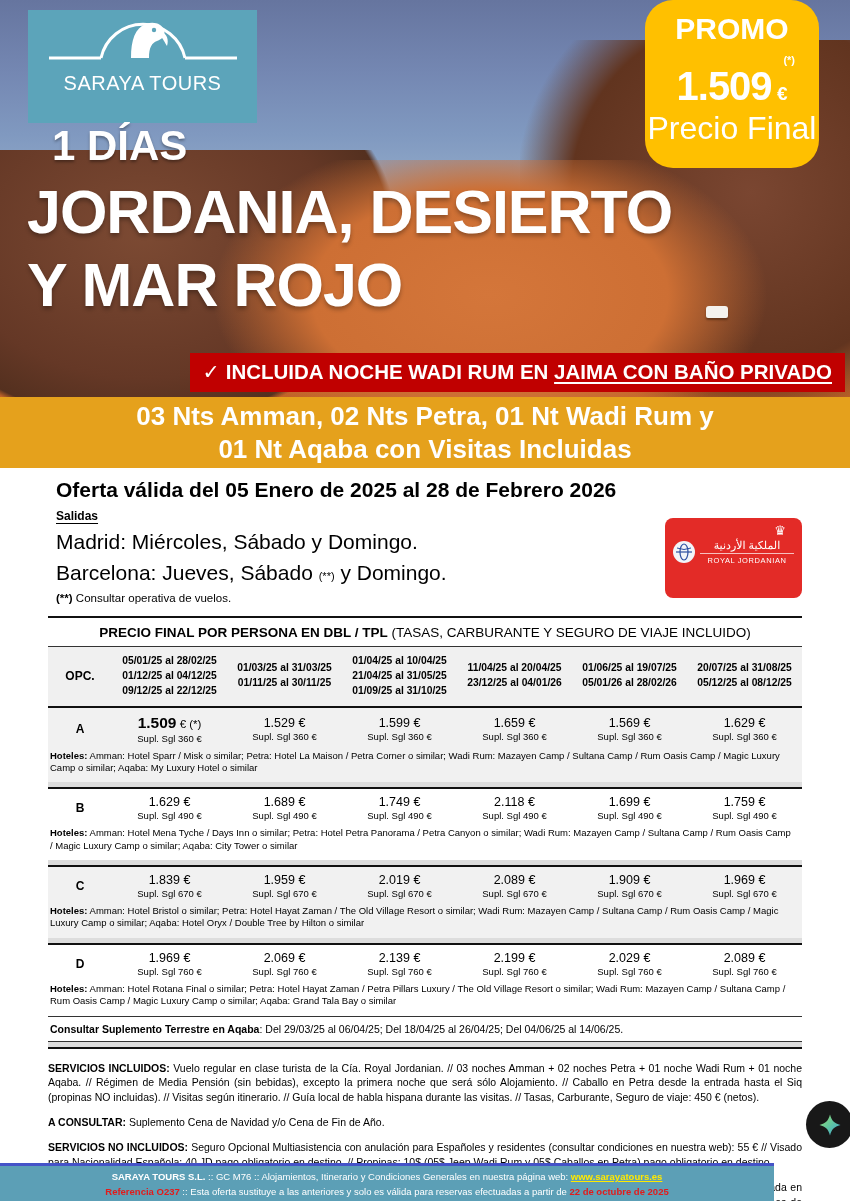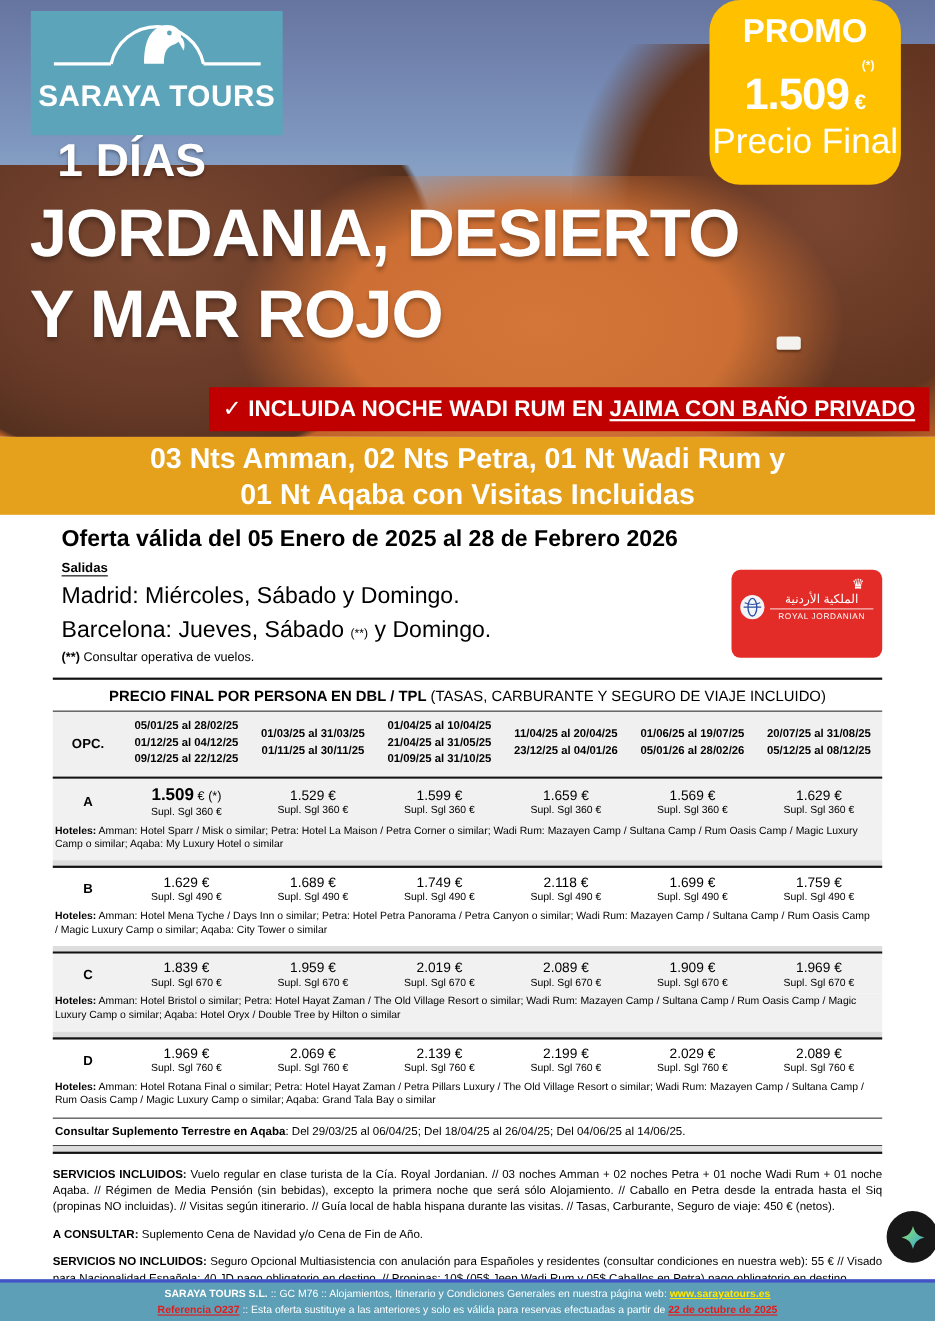--- a/index.html
+++ b/index.html
@@ -15,21 +15,21 @@
   .hero .rock-right { position:absolute; right:-90px; top:40px; width:420px; height:380px;
     background:radial-gradient(ellipse at 55% 40%, #7a4631 0%, #61341f 55%, rgba(97,52,31,0) 72%); }
   .hero .dune { position:absolute; left:210px; top:160px; width:560px; height:300px;
     background:radial-gradient(ellipse at 50% 45%, #d4763a 0%, #cd6f34 45%, rgba(205,111,52,0) 70%); }
   .hero .van { position:absolute; left:706px; top:306px; width:22px; height:12px; background:#f4f2ee;
     border-radius:3px 3px 2px 2px; box-shadow:0 2px 2px rgba(60,30,10,.55); }
 
   .logo-box { position:absolute; left:28px; top:10px; width:229px; height:113px;
     background:#5ca4ba; color:#fff; text-align:center; padding-top:6px; }
   .logo-box svg { display:block; margin:0 auto; }
-  .logo-name { font-size:27px; font-weight:700; letter-spacing:.5px; margin-top:2px; }
+  .logo-name { font-size:20px; font-weight:400; letter-spacing:.5px; margin-top:2px; }
 
   .promo-box { position:absolute; left:645px; top:0; width:174px; height:168px;
     background:#ffc000; border-radius:28px; color:#fff; text-align:center; padding-top:12px; }
   .promo-label { font-size:30px; font-weight:700; }
   .promo-ast { font-size:11px; font-weight:700; text-align:right; padding-right:24px; margin-top:8px; }
   .promo-price { font-size:40px; font-weight:700; line-height:1; letter-spacing:-1px; }
   .promo-cur { font-size:19px; font-weight:700; letter-spacing:0; }
   .promo-final { font-size:32px; font-weight:400; margin-top:4px; }
 
   .days { position:absolute; left:52px; top:122px; font-size:42px; font-weight:700; color:#fff;
@@ -91,26 +91,26 @@
   
   .legal { margin:12px 48px 0 48px; color:#000; }
   .legal p { font-size:10.5px; line-height:1.42; text-align:justify; margin-bottom:10px; }
   .legal b { font-size:10.5px; }
 
   
   .widget { position:absolute; left:806px; top:1101px; width:47px; height:47px; border-radius:50%;
     background:#181818; display:flex; align-items:center; justify-content:center; }
 
   
-  .footer { position:absolute; left:0; bottom:0; width:850px; height:38px; background:#5c9fb6;
+  .footer { position:absolute; left:0; bottom:0; width:774px; height:38px; background:#5c9fb6;
     border-top:3px solid #4553c8; text-align:center; color:#fff; padding-top:4px; }
   .footer .f-line { font-size:9.5px; line-height:1.55; }
   .footer b { font-size:9.5px; }
   .f-link { color:#ffe900; font-weight:700; text-decoration:underline; cursor:pointer; }
-  .f-red { color:#e21b1b; font-weight:700;text-decoration:underline; }
+  .f-red { color:#e21b1b; font-weight:700; }
 </style>
 </head>
 <body>
 
 <div class="page">
 
   <section class="hero">
     <div class="rock-left"></div>
     <div class="rock-right"></div>
     <div class="dune"></div>

